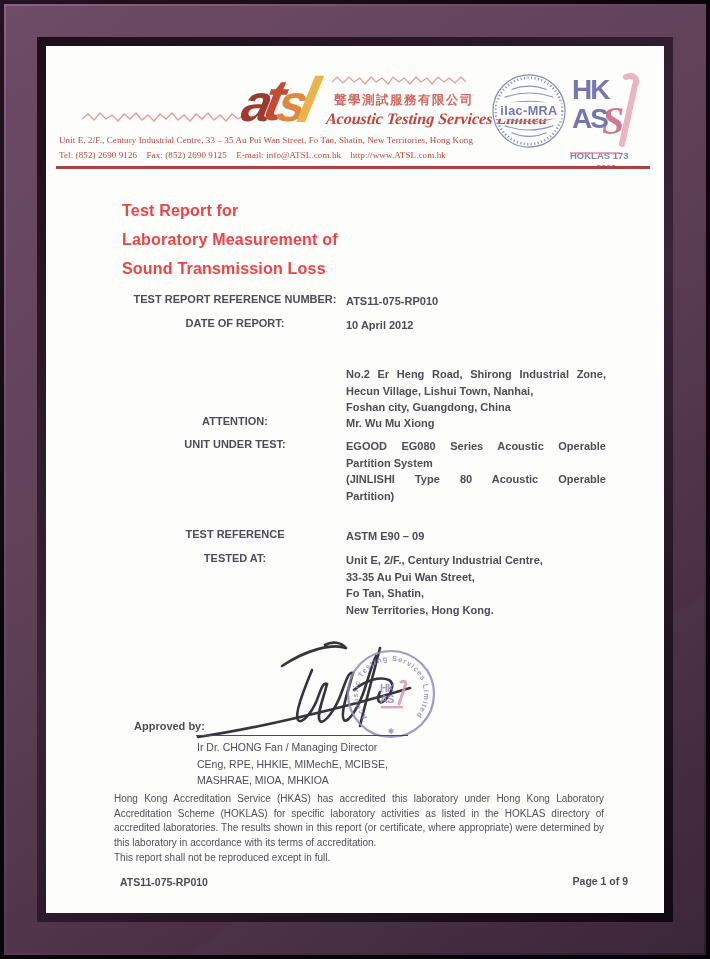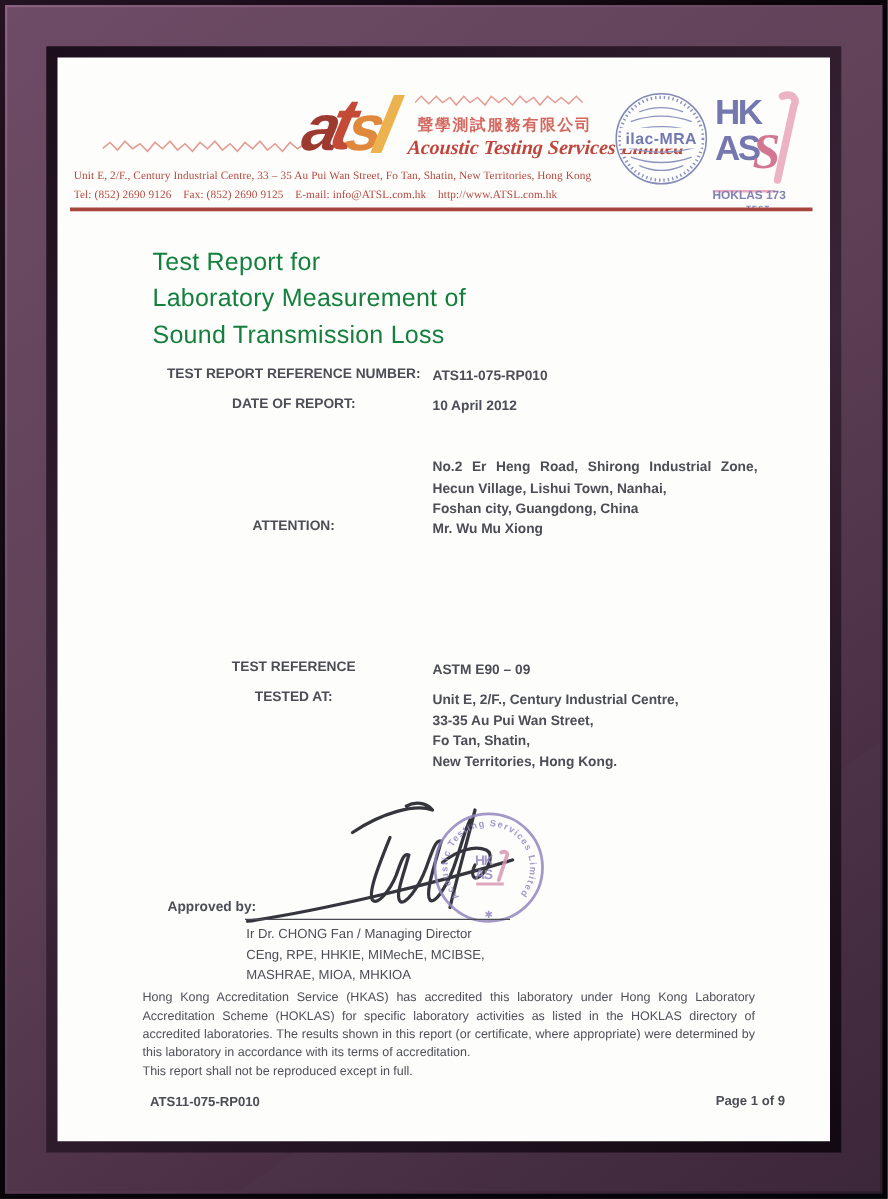--- a/index.html
+++ b/index.html
@@ -30,21 +30,21 @@
   .atsl .l4{font-size:64px;color:#ecb24e;margin-left:-8px;margin-bottom:-3px;}
   .cjk{font-family:"Liberation Serif",serif;font-weight:700;font-size:12.5px;
        letter-spacing:1.5px;color:#d4685f;}
   .script{font-family:"Liberation Serif",serif;font-style:italic;font-weight:700;
           font-size:16px;color:#c0453c;transform:skewX(-4deg);}
   .contact{font-family:"Liberation Serif",serif;font-size:9px;color:#b5493f;
            white-space:pre;letter-spacing:.1px;}
   .rule{height:2.5px;background:#a6453b;}
 
   
-  .title{font-size:20px;font-weight:400;color:#15803d;line-height:29px;letter-spacing:.2px;}
+  .title{font-size:16px;font-weight:700;color:#ef4444;line-height:29px;letter-spacing:.2px;}
   .row{position:absolute;left:78px;right:30px;display:grid;grid-template-columns:222px 1fr;}
   .lab{font-size:11px;font-weight:700;color:#4c4d55;text-align:center;}
   .val{font-size:11px;font-weight:700;color:#4c4d55;line-height:16.5px;}
   .val-narrow{padding-right:28px;}
   .just{text-align:justify;text-align-last:justify;}
 
   .appr{font-size:11px;font-weight:700;color:#4c4d55;}
   .sigline{border-top:1.6px solid #4a4a52;}
   .name{font-size:10.5px;font-weight:400;color:#4c4d55;line-height:16.5px;}
 
@@ -132,20 +132,29 @@
           <div>Hecun Village, Lishui Town, Nanhai,</div>
           <div>Foshan city, Guangdong, China</div>
         </div>
       </div>
 
       <div class="row" style="top:369px;">
         <div class="lab">ATTENTION:</div>
         <div class="val">Mr. Wu Mu Xiong</div>
       </div>
 
+      <div class="row" style="top:392px;">
+        <div class="lab">UNIT UNDER TEST:</div>
+        <div class="val val-narrow">
+          <div class="just">EGOOD EG080 Series Acoustic Operable</div>
+          <div>Partition System</div>
+          <div class="just">(JINLISHI Type 80 Acoustic Operable</div>
+          <div>Partition)</div>
+        </div>
+      </div>
 
       <div class="row" style="top:482px;">
         <div class="lab">TEST REFERENCE</div>
         <div class="val">ASTM E90 – 09</div>
       </div>
 
       <div class="row" style="top:506px;">
         <div class="lab">TESTED AT:</div>
         <div class="val">
           <div>Unit E, 2/F., Century Industrial Centre,</div>

